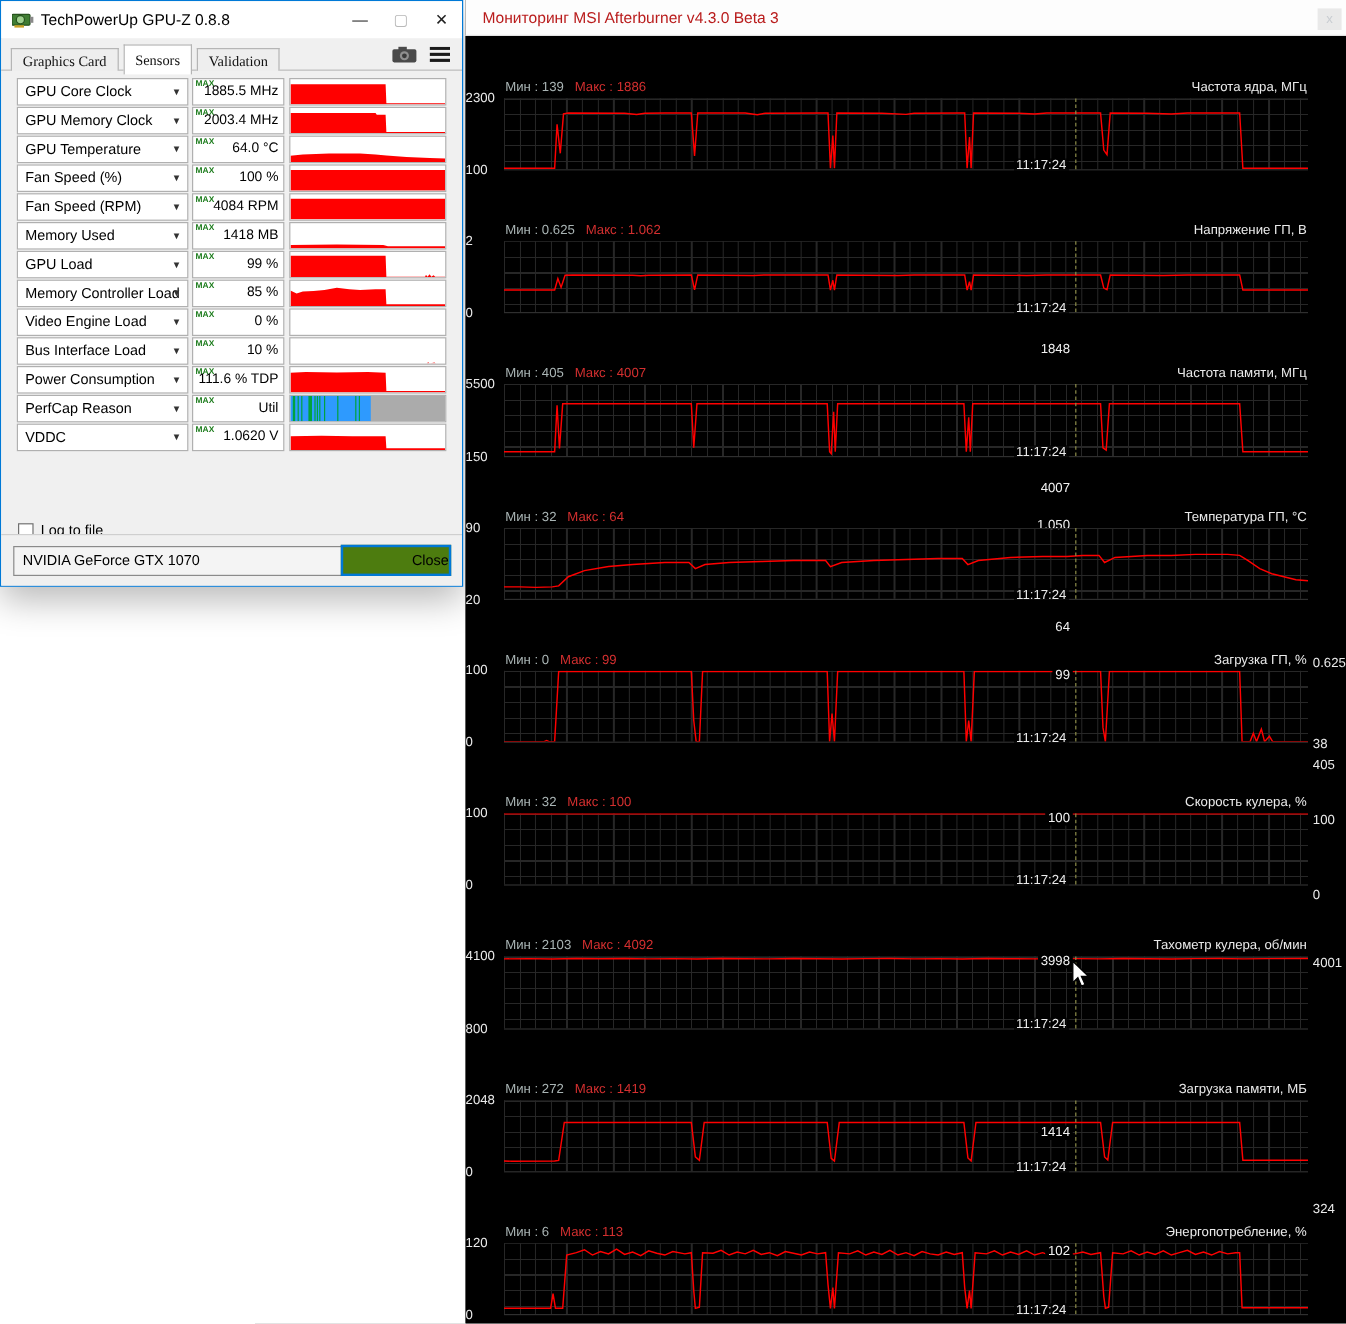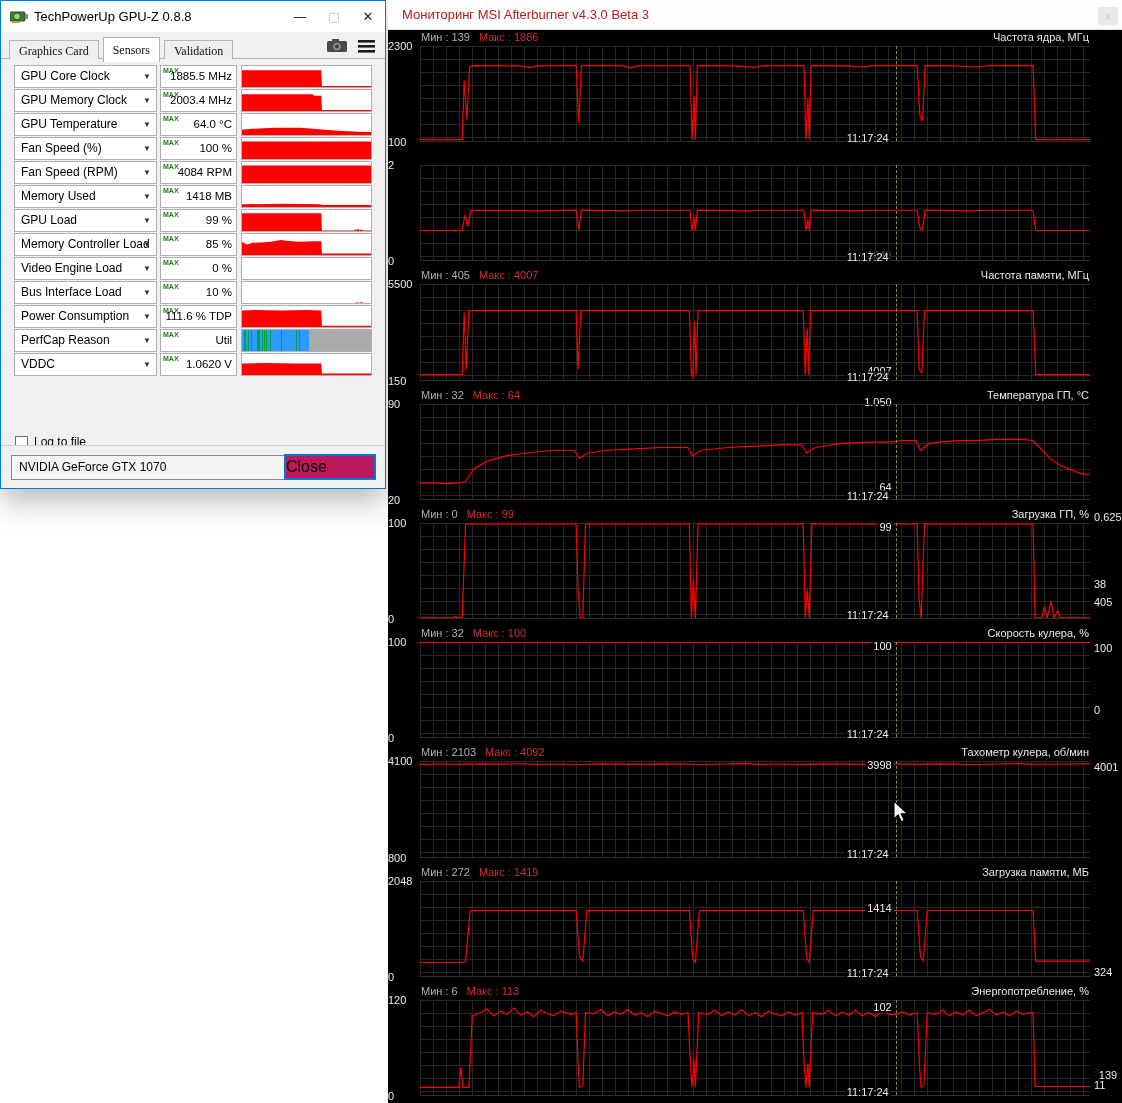--- a/index.html
+++ b/index.html
@@ -38,31 +38,31 @@
   .perfwrap { position:absolute; inset:0; background:#ababab; }
   .perfblue { position:absolute; left:0; top:0; bottom:0; background:#2e9afe; }
   .perfstripe { position:absolute; top:0; bottom:0; background:#00a33e; }
   .gz-log { position:absolute; left:14px; top:376px; display:flex; align-items:center; gap:6px; }
   .gz-check { width:13px; height:13px; background:#fff; border:1px solid #707070; display:inline-block; }
   .gz-log span { font-size:12px; color:#000; }
   .gz-footer { position:absolute; left:0; right:0; bottom:0; height:43px; background:#f0f0f0; border-top:1px solid #cfcfcf; }
   .gz-device { position:absolute; left:10px; top:9px; width:300px; height:25px; background:#f4f4f4;
                border:1px solid #8a8a8a; font-size:12px; color:#000; line-height:23px; padding-left:7px; }
   .gz-device .chev { position:absolute; right:8px; top:0; line-height:22px; color:#444; font-size:12px; }
-  .gz-closebtn { position:absolute; right:9px; top:8px; width:92px; height:26px; background:#be185d;
-                 border:2px solid #0078d7; font-size:16px; color:#000; text-align:left; line-height:22px; }
+  .gz-closebtn { position:absolute; right:9px; top:8px; width:92px; height:26px; background:#4d7c0f;
+                 border:2px solid #0078d7; font-size:12px; color:#000; text-align:right; line-height:22px; }
 
   
   .ab { position:absolute; left:388px; top:0; width:734px; height:1103px; background:#000; }
   .ab-titlebar { position:relative; height:30px; background:#fdfdfd; border-bottom:1px solid #e3e3e3; }
   .ab-title { position:absolute; left:14px; top:7px; font-size:13px; color:#b91c1c; }
   .ab-close { position:absolute; right:4px; top:7px; width:20px; height:18px; background:#e9e9e9;
               color:#c9cdd2; font-size:11px; text-align:center; line-height:18px; }
   .ab-charts { position:absolute; left:0; right:0; top:30px; bottom:0; display:flex; flex-direction:column; background:#000; }
-  .chart { flex:1 1 0; position:relative; }
+  .chart { flex:1 1 0; position:relative;margin-top:36px; }
   .ch-head { position:absolute; left:33px; right:33px; top:1px; height:14px; font-size:11px; }
   .ch-min { color:#a9b4b4; margin-right:9px; }
   .ch-max { color:#d32f2f; }
   .ch-title { position:absolute; right:0; top:0; color:#eaeaea; }
   .ch-ytop, .ch-ybottom { position:absolute; left:0; width:29px; font-size:11px; color:#eaeaea; }
   .ch-ytop { top:10px; }
   .ch-ybottom { bottom:1px; }
   .ch-plot { position:absolute; left:32px; right:32px; top:16px; bottom:7px;
     background-image:
       repeating-linear-gradient(to right, #272727 0, #272727 1px, transparent 1px, transparent 13px),
@@ -377,20 +377,24 @@
         <polyline vector-effect="non-scaling-stroke" points="0.0,294.7 63.0,294.7 66.0,109.1 70.0,231.8 74.0,65.5 80.0,61.6 150.0,62.7 165.0,68.2 175.0,62.7 200.0,61.6 233.0,61.6 237.0,242.7 241.0,61.6 300.0,61.6 315.0,68.9 325.0,62.7 400.0,61.6 403.0,61.6 406.0,294.7 409.0,156.8 411.0,294.7 414.0,61.6 470.0,62.7 500.0,67.5 510.0,62.7 570.0,61.6 573.0,61.6 576.0,294.7 579.0,163.6 581.0,294.7 584.0,61.6 640.0,62.7 660.0,66.1 675.0,61.6 710.0,61.6 742.0,61.6 746.0,218.2 750.0,237.3 754.0,61.6 800.0,62.7 830.0,66.1 850.0,61.6 915.0,61.6 919.0,294.7 1000.0,294.7"></polyline>
       </svg>
       <div class="ch-cursorline" style="left: 71%;"></div>
       <div class="ch-current" style="right: calc(29% + 2px); top: 202.522px;">1848</div>
       <div class="ch-time" style="right: calc(29% + 5px);">11:17:24</div>
     </div>
     <div class="ch-right" style="top: 1039.4px; text-align: center;">139</div>
   </div>
 
   <div class="chart">
+    <div class="ch-head">
+      <span class="ch-min">Мин : 0.625</span><span class="ch-max">Макс : 1.062</span>
+      <span class="ch-title">Напряжение ГП, В</span>
+    </div>
     <div class="ch-ytop">2</div>
     <div class="ch-ybottom">0</div>
     <div class="ch-plot">
       <svg class="ch-svg" preserveAspectRatio="none" viewBox="0 0 1000 300">
         <polyline vector-effect="non-scaling-stroke" points="0.0,206.3 63.0,206.3 67.0,157.5 71.0,195.0 76.0,143.6 85.0,142.5 160.0,143.6 170.0,145.5 180.0,143.6 233.0,142.5 237.0,205.3 241.0,142.5 310.0,144.5 325.0,142.5 403.0,142.5 406.0,206.3 409.0,165.0 411.0,206.3 414.0,142.5 490.0,144.5 510.0,142.5 573.0,142.5 576.0,206.3 579.0,171.0 581.0,206.3 584.0,142.5 650.0,144.5 675.0,142.5 742.0,142.5 746.0,198.0 750.0,204.4 754.0,142.5 820.0,144.5 850.0,142.5 915.0,142.5 919.0,206.3 1000.0,206.3"></polyline>
       </svg>
       <div class="ch-cursorline" style="left: 71%;"></div>
       <div class="ch-current" style="right: calc(29% + 2px); top: 230.675px;">1.050</div>
       <div class="ch-time" style="right: calc(29% + 5px);">11:17:24</div>
     </div>

